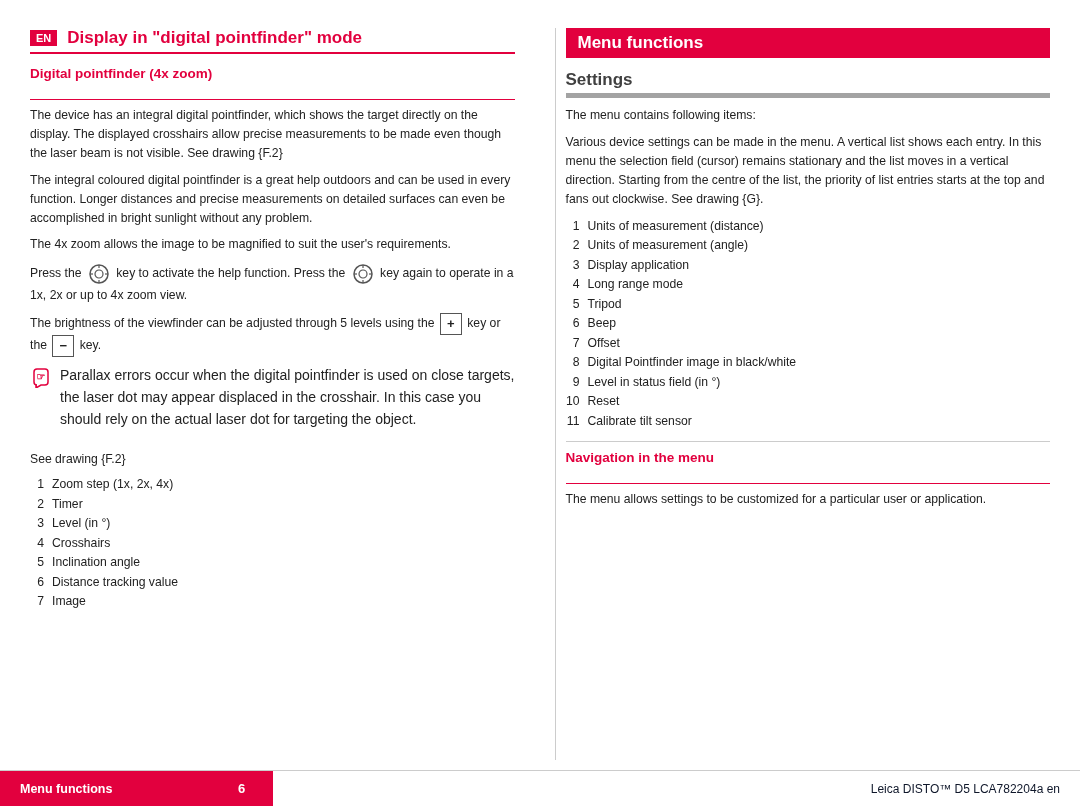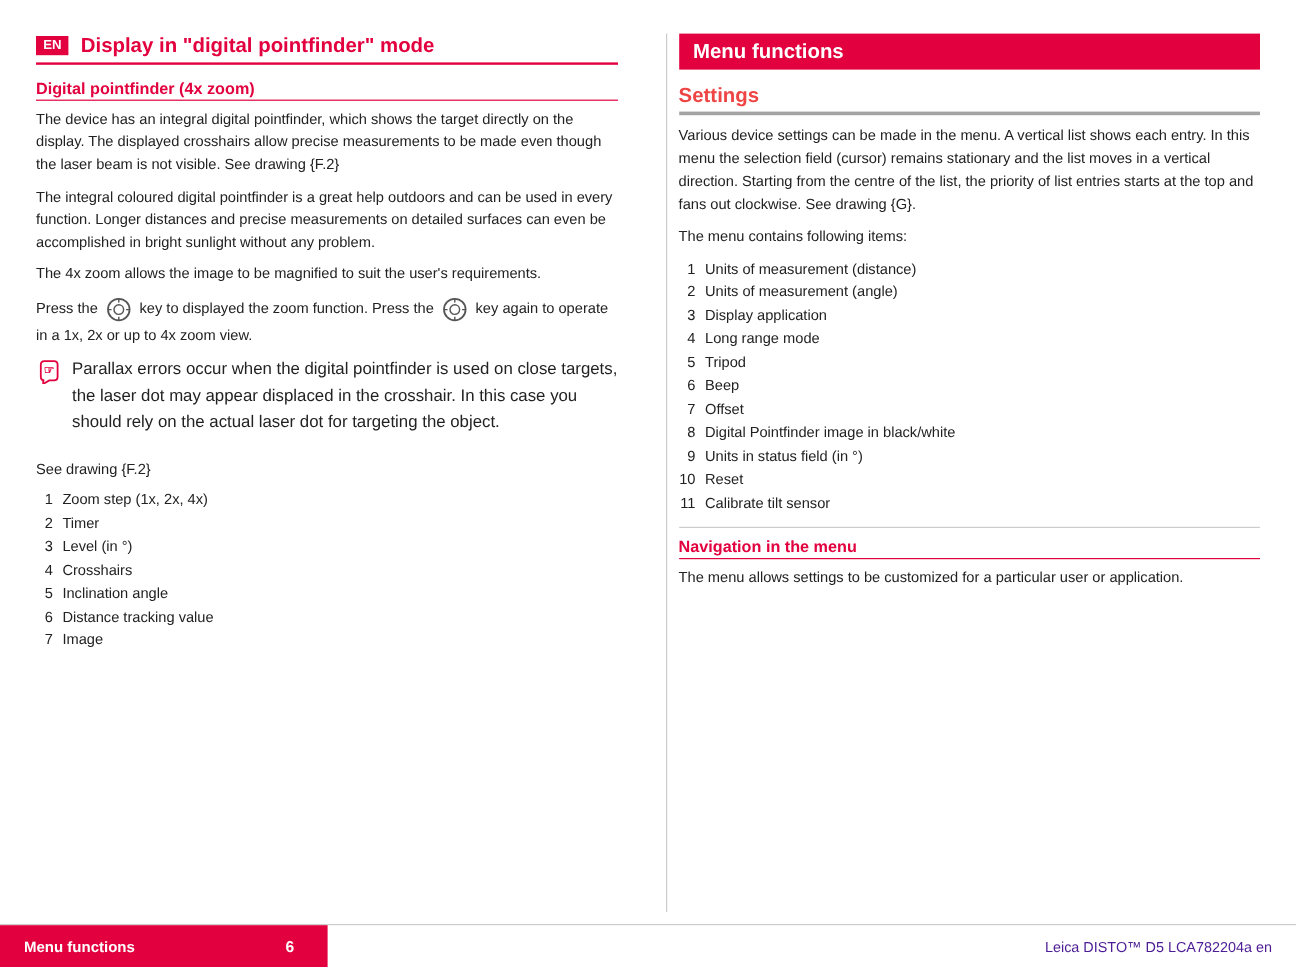--- a/index.html
+++ b/index.html
@@ -71,29 +71,29 @@
       padding: 5px 12px;
       margin-bottom: 12px;
     }
 
     .subsection-title {
       font-size: 13.5px;
       font-weight: bold;
       color: #e2003e;
       margin-bottom: 6px;
       border-bottom: 1px solid #e2003e;
-      padding-bottom: 2px;
+      padding-bottom: 18px;
     }
 
     .settings-title {
       font-size: 17px;
       font-weight: bold;
-      color: #ef4444;
+      color: #404040;
       margin-bottom: 8px;
-      border-bottom: 3px solid #a3a3a3;
+      border-bottom: 5px solid #a3a3a3;
       padding-bottom: 3px;
     }
 
     p {
       font-size: 12.2px;
       line-height: 1.55;
       margin-bottom: 8px;
       color: #222;
     }
 
@@ -192,21 +192,21 @@
       display: flex;
       align-items: center;
     }
 
     .footer-right {
       flex: 1;
       display: flex;
       justify-content: flex-end;
       padding-right: 20px;
       font-size: 12px;
-      color: #4c1d95;
+      color: #0f172a;
     }
 
     .divider-line {
       border: none;
       border-top: 1px solid #ccc;
       margin: 6px 0 8px 0;
     }
 
     .see-drawing {
       margin-bottom: 6px;
@@ -241,34 +241,41 @@
         <span class="key-circle">
           <svg width="22" height="22" viewBox="0 0 22 22">
             <circle cx="11" cy="11" r="9" stroke="#555" stroke-width="1.5" fill="none"></circle>
             <circle cx="11" cy="11" r="4" stroke="#555" stroke-width="1.2" fill="none"></circle>
             <line x1="11" y1="2" x2="11" y2="5" stroke="#555" stroke-width="1.2"></line>
             <line x1="11" y1="17" x2="11" y2="20" stroke="#555" stroke-width="1.2"></line>
             <line x1="2" y1="11" x2="5" y2="11" stroke="#555" stroke-width="1.2"></line>
             <line x1="17" y1="11" x2="20" y2="11" stroke="#555" stroke-width="1.2"></line>
           </svg>
         </span>
-        <span>key to displayed the zoom function. Press the</span>
+        <span>key to activate the help function. Press the</span>
         <span class="key-circle">
           <svg width="22" height="22" viewBox="0 0 22 22">
             <circle cx="11" cy="11" r="9" stroke="#555" stroke-width="1.5" fill="none"></circle>
             <circle cx="11" cy="11" r="4" stroke="#555" stroke-width="1.2" fill="none"></circle>
             <line x1="11" y1="2" x2="11" y2="5" stroke="#555" stroke-width="1.2"></line>
             <line x1="11" y1="17" x2="11" y2="20" stroke="#555" stroke-width="1.2"></line>
             <line x1="2" y1="11" x2="5" y2="11" stroke="#555" stroke-width="1.2"></line>
             <line x1="17" y1="11" x2="20" y2="11" stroke="#555" stroke-width="1.2"></line>
           </svg>
         </span>
         <span>key again to operate in a 1x, 2x or up to 4x zoom view.</span>
       </p>
 
+      <p>
+        <span>The brightness of the viewfinder can be adjusted through 5 levels using the</span>
+        <span class="key-box">+</span>
+        <span>key or the</span>
+        <span class="key-box">−</span>
+        <span>key.</span>
+      </p>
 
       <div class="note-row">
         <div class="note-icon">
           <svg width="22" height="22" viewBox="0 0 22 22">
             <path d="M4 6 Q4 3 7 3 L15 3 Q18 3 18 6 L18 16 Q18 19 15 19 L11 19 L6 22 L6 19 L7 19 Q4 19 4 16 Z" fill="none" stroke="#e2003e" stroke-width="1.5"></path>
             <text x="11" y="14" text-anchor="middle" font-size="10" fill="#e2003e" font-weight="bold">☞</text>
           </svg>
         </div>
         <span class="note-text">Parallax errors occur when the digital pointfinder is used on close targets, the laser dot may appear displaced in the crosshair. In this case you should rely on the actual laser dot for targeting the object.</span>
       </div>
@@ -310,27 +317,27 @@
       </ul>
     </div>
 
     <div class="right-column">
       <div class="section-header-right">
         <span>Menu functions</span>
       </div>
 
       <div class="settings-title">Settings</div>
 
+      <p>The menu contains following items:</p>
+
       <p>
         <span>Various device settings can be made in the menu. A vertical list shows each entry. In this menu the selection field (cursor) remains stationary and the list moves in a vertical direction. Starting from the centre of the list, the priority of list entries starts at the top and fans out clockwise. See drawing</span>
         <span class="bold-ref">{G}.</span>
       </p>
 
-      <p>The menu contains following items:</p>
-
       <ul class="list-items">
         <li>
             <span class="list-num">1</span>
             <span>Units of measurement (distance)</span>
           </li>
         <li>
             <span class="list-num">2</span>
             <span>Units of measurement (angle)</span>
           </li>
         <li>
@@ -352,21 +359,21 @@
         <li>
             <span class="list-num">7</span>
             <span>Offset</span>
           </li>
         <li>
             <span class="list-num">8</span>
             <span>Digital Pointfinder image in black/white</span>
           </li>
         <li>
             <span class="list-num">9</span>
-            <span>Units in status field (in °)</span>
+            <span>Level in status field (in °)</span>
           </li>
         <li>
             <span class="list-num">10</span>
             <span>Reset</span>
           </li>
         <li>
             <span class="list-num">11</span>
             <span>Calibrate tilt sensor</span>
           </li>
       </ul>

